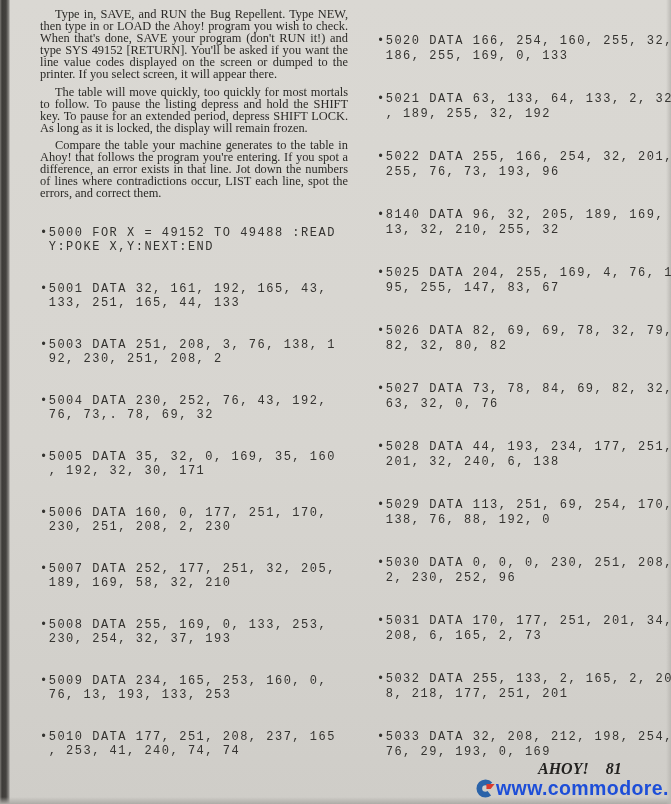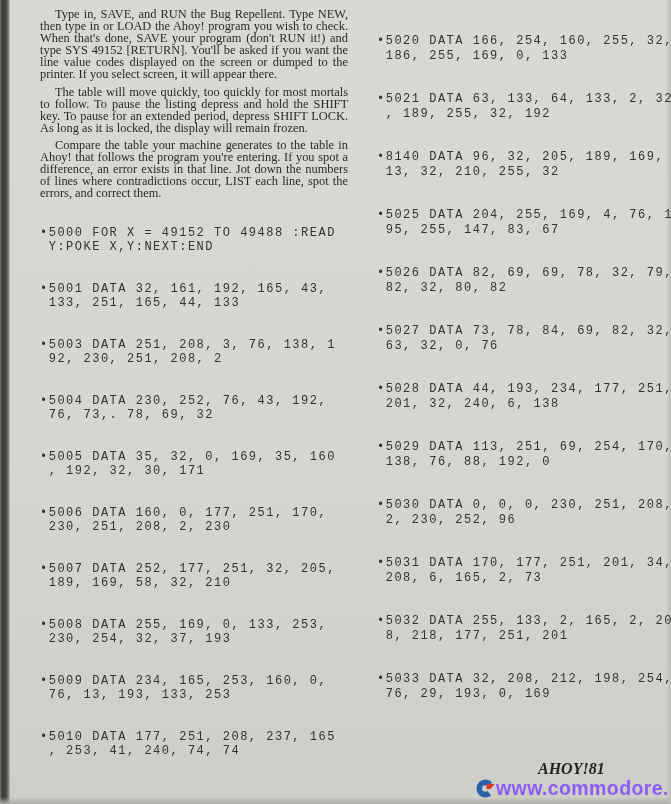--- a/index.html
+++ b/index.html
@@ -36,27 +36,27 @@
     font-family:"Liberation Mono","DejaVu Sans Mono",monospace;
     font-size:12px; line-height:14px; letter-spacing:1.5px;
     color:#343330; white-space:pre;
   }
   .listing-left { position:absolute; left:0; top:190px; }
   .col-right .listing .entry { line-height:15px;margin-left:40px; }
 
   .ahoy {
     position:absolute; top:760px; left:538px;
     font-family:"Liberation Serif",serif; font-style:italic; font-weight:bold;
-    font-size:16px; color:#232220; display:flex; 
+    font-size:16px; color:#232220; display:flex; gap:17px;
   }
   .watermark {
     position:absolute; top:777px; left:476px;
     display:flex; align-items:center;
     font-family:"Liberation Sans",sans-serif; font-weight:bold;
-    font-size:19.5px; letter-spacing:0.4px; color:#8b5cf6;
+    font-size:19.5px; letter-spacing:0.4px; color:#1d4ed8;
     white-space:nowrap;
   }
   .watermark svg { margin-right:1px; display:block; }
 </style>
 </head>
 <body>
 
 <div class="edge-left"></div>
 <div class="edge-bottom"></div>
 <div class="edge-right"></div>
@@ -99,20 +99,22 @@
     
   </div>
 </div>
 
 <div class="col-right">
   <div class="listing">
     <div class="entry">•5020 DATA 166, 254, 160, 255, 32,
  186, 255, 169, 0, 133</div>
     <div class="entry">•5021 DATA 63, 133, 64, 133, 2, 32
  , 189, 255, 32, 192</div>
+    <div class="entry">•5022 DATA 255, 166, 254, 32, 201,
+ 255, 76, 73, 193, 96</div>
     <div class="entry">•8140 DATA 96, 32, 205, 189, 169,
  13, 32, 210, 255, 32</div>
     <div class="entry">•5025 DATA 204, 255, 169, 4, 76, 1
  95, 255, 147, 83, 67</div>
     <div class="entry">•5026 DATA 82, 69, 69, 78, 32, 79,
  82, 32, 80, 82</div>
     <div class="entry">•5027 DATA 73, 78, 84, 69, 82, 32,
  63, 32, 0, 76</div>
     <div class="entry">•5028 DATA 44, 193, 234, 177, 251,
  201, 32, 240, 6, 138</div>

